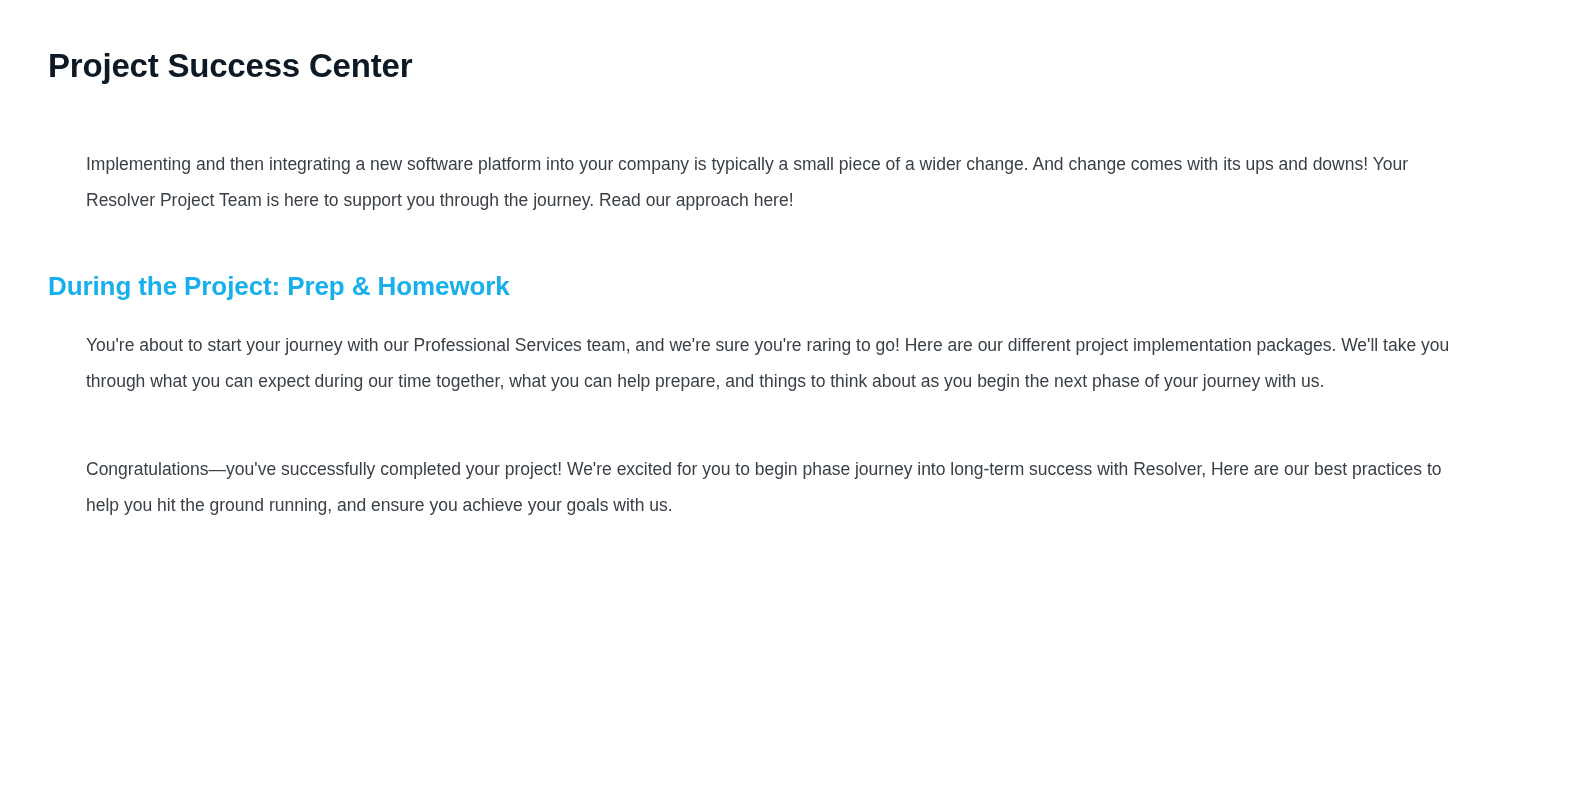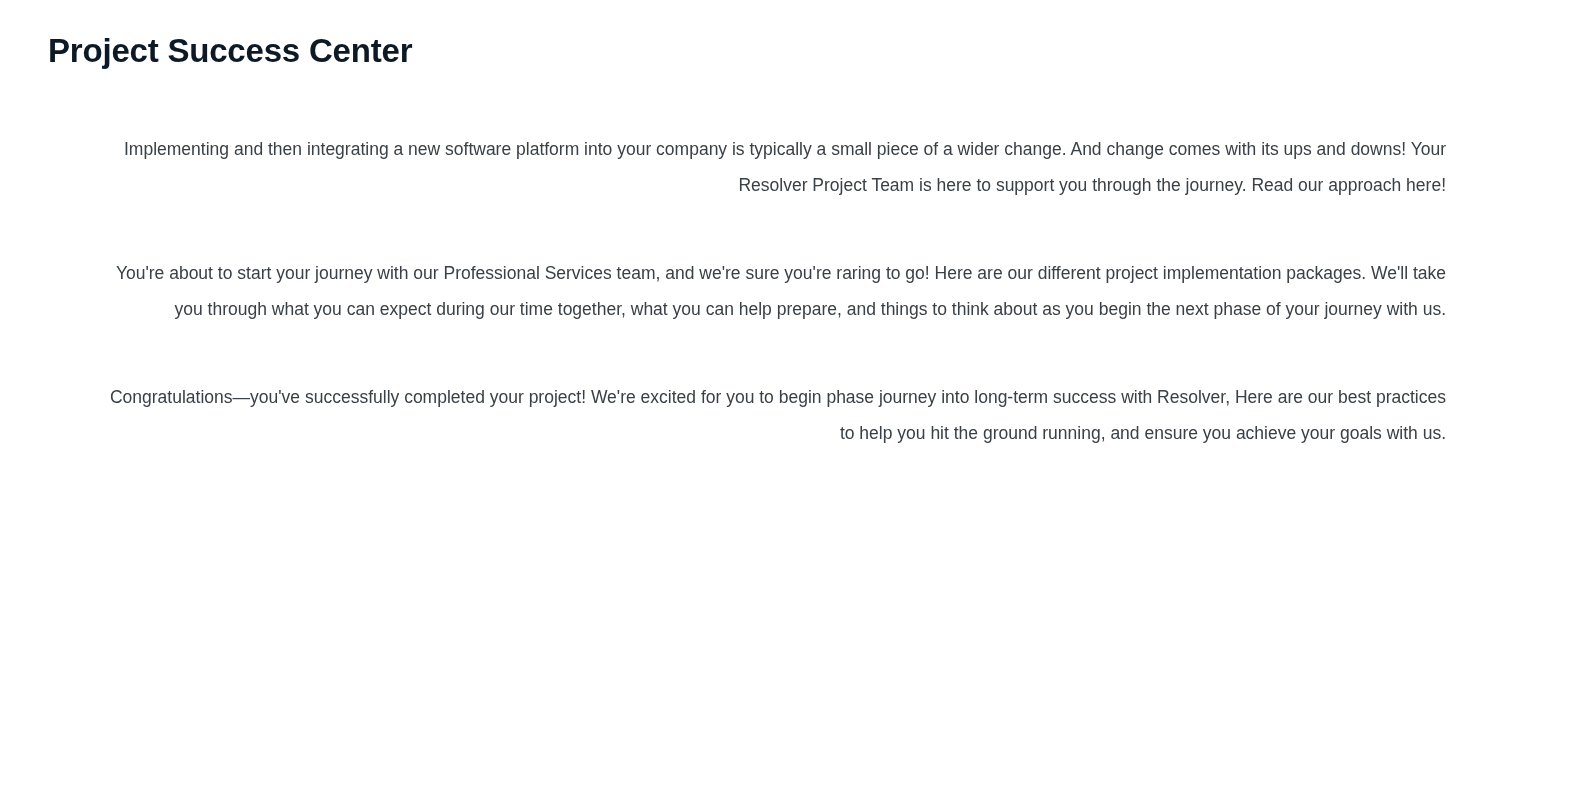--- a/index.html
+++ b/index.html
@@ -11,21 +11,21 @@
     width: 1581px;
     min-height: 807px;
     font-family: "Liberation Sans", sans-serif;
     color: #2b2f33;
     -webkit-font-smoothing: antialiased;
   }
   .page {
     width: 1502px;
     min-height: 807px;
     box-sizing: border-box;
-    padding: 22px 40px 20px 48px;
+    padding: 37px 40px 20px 48px;
     background: #ffffff;
   }
   .page-title {
     font-size: 33px;
     line-height: 1.25;
     font-weight: 700;
     color: #0d1a26;
     letter-spacing: -0.2px;
     margin: 8px 0 0 0;
   }
@@ -41,42 +41,42 @@
     font-weight: 700;
     color: #18b0ec;
     letter-spacing: -0.1px;
     margin: 0;
   }
   .section-body {
     margin: 24px 0 0 30px;
     max-width: 1400px;
   }
   .section-body p {
-    margin: 16px;
+    margin: 8px;
     font-size: 17.5px;
     line-height: 36px;
     color: #3a4047;
     font-weight: 400;
-    text-align: right;
   }
 </style>
 </head>
 <body>
 
 <div class="page">
 
   <h1 class="page-title">Project Success Center</h1>
 
   <section class="section">
     <div class="section-body">
       <p>Implementing and then integrating a new software platform into your company is typically a small piece of a wider change. And change comes with its ups and downs! Your Resolver Project Team is here to support you through the journey. Read our approach here!</p>
     </div>
   </section>
 
   <section class="section">
+    <h2 class="section-heading">During the Project: Prep &amp; Homework</h2>
     <div class="section-body">
       <p>You're about to start your journey with our Professional Services team, and we're sure you're raring to go! Here are our different project implementation packages. We'll take you through what you can expect during our time together, what you can help prepare, and things to think about as you begin the next phase of your journey with us.</p>
     </div>
   </section>
 
   <section class="section">
     <div class="section-body">
       <p>Congratulations—you've successfully completed your project! We're excited for you to begin phase journey into long-term success with Resolver, Here are our best practices to help you hit the ground running, and ensure you achieve your goals with us.</p>
     </div>
   </section>

